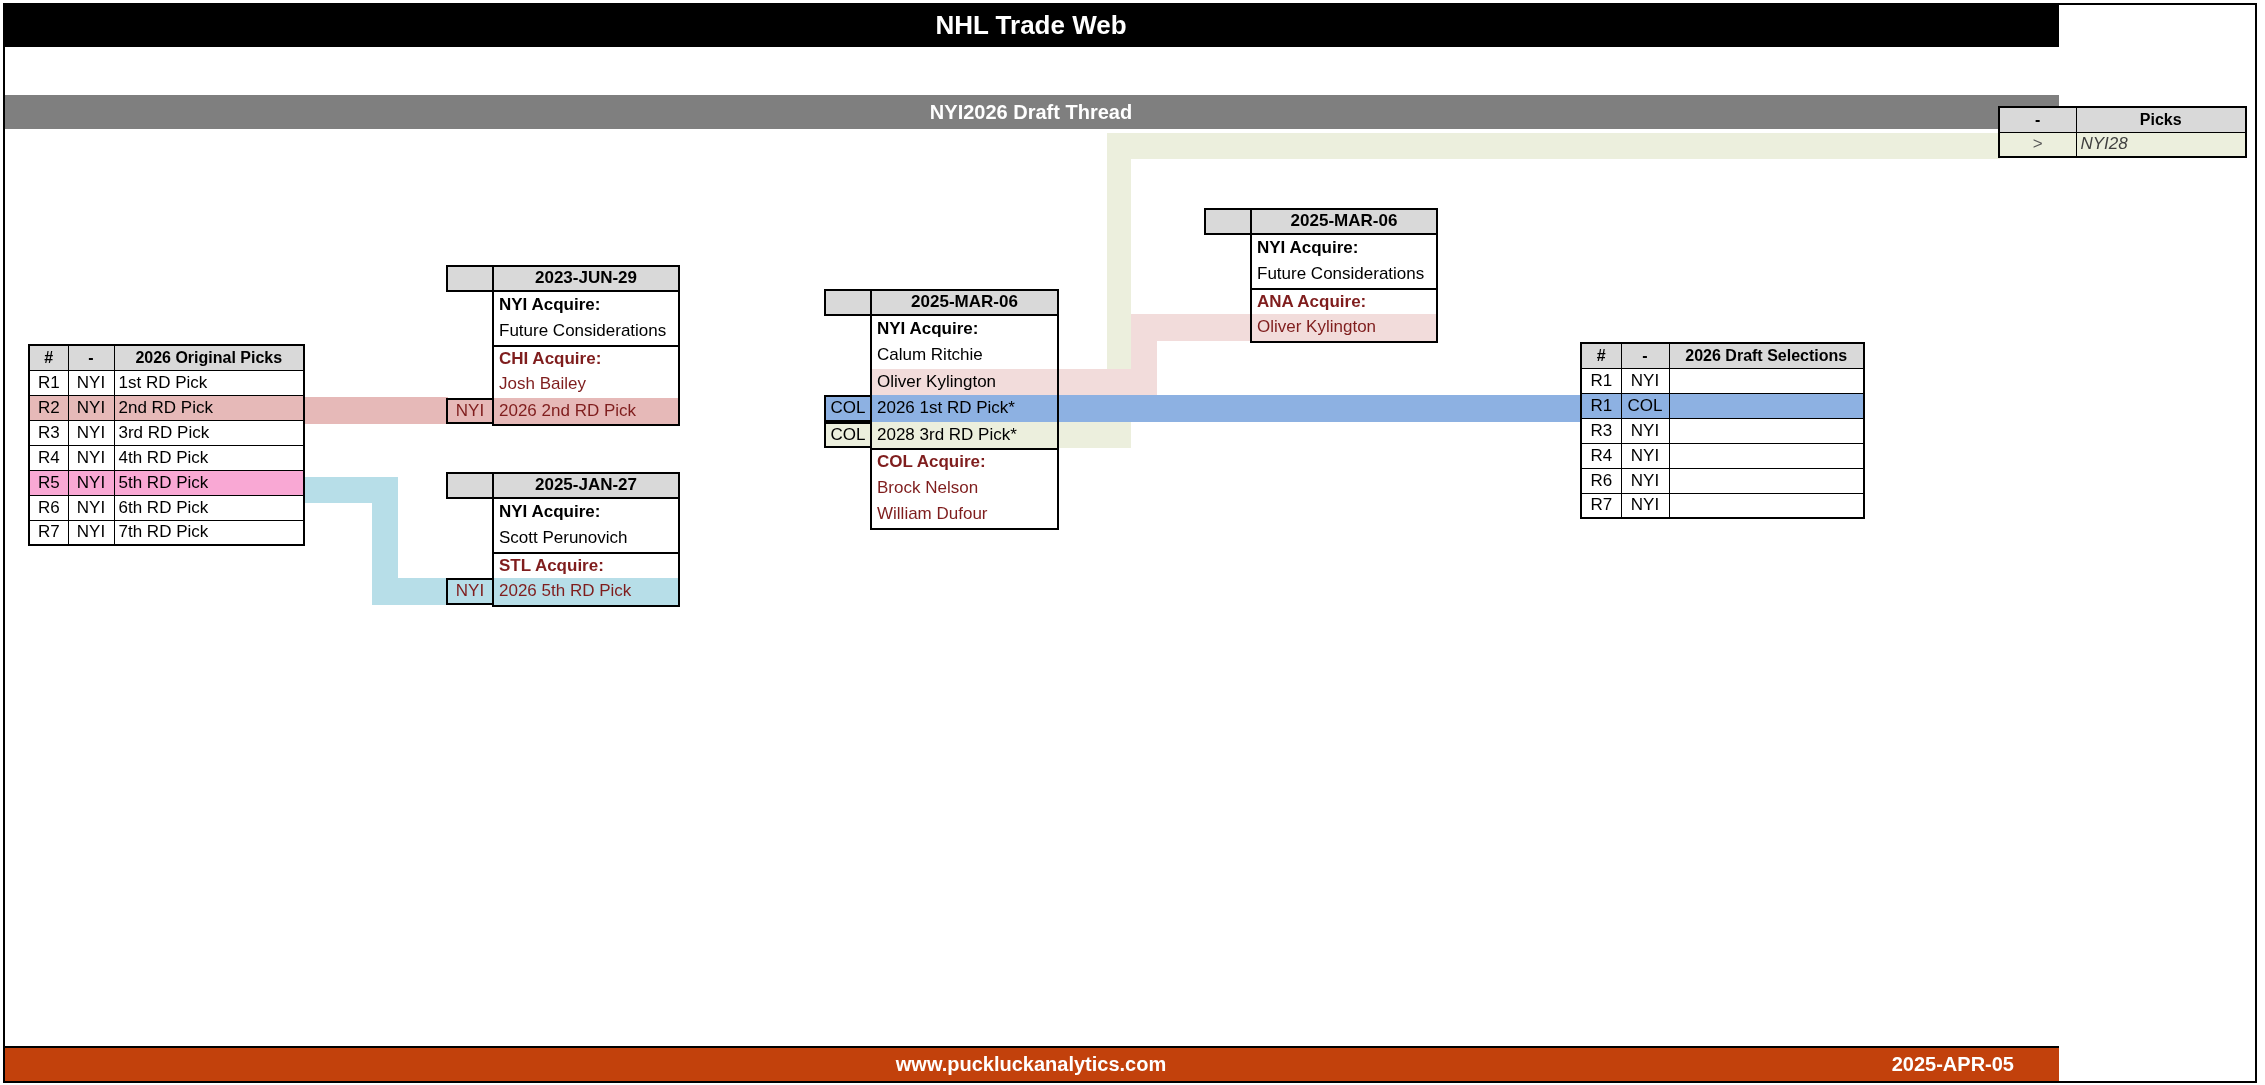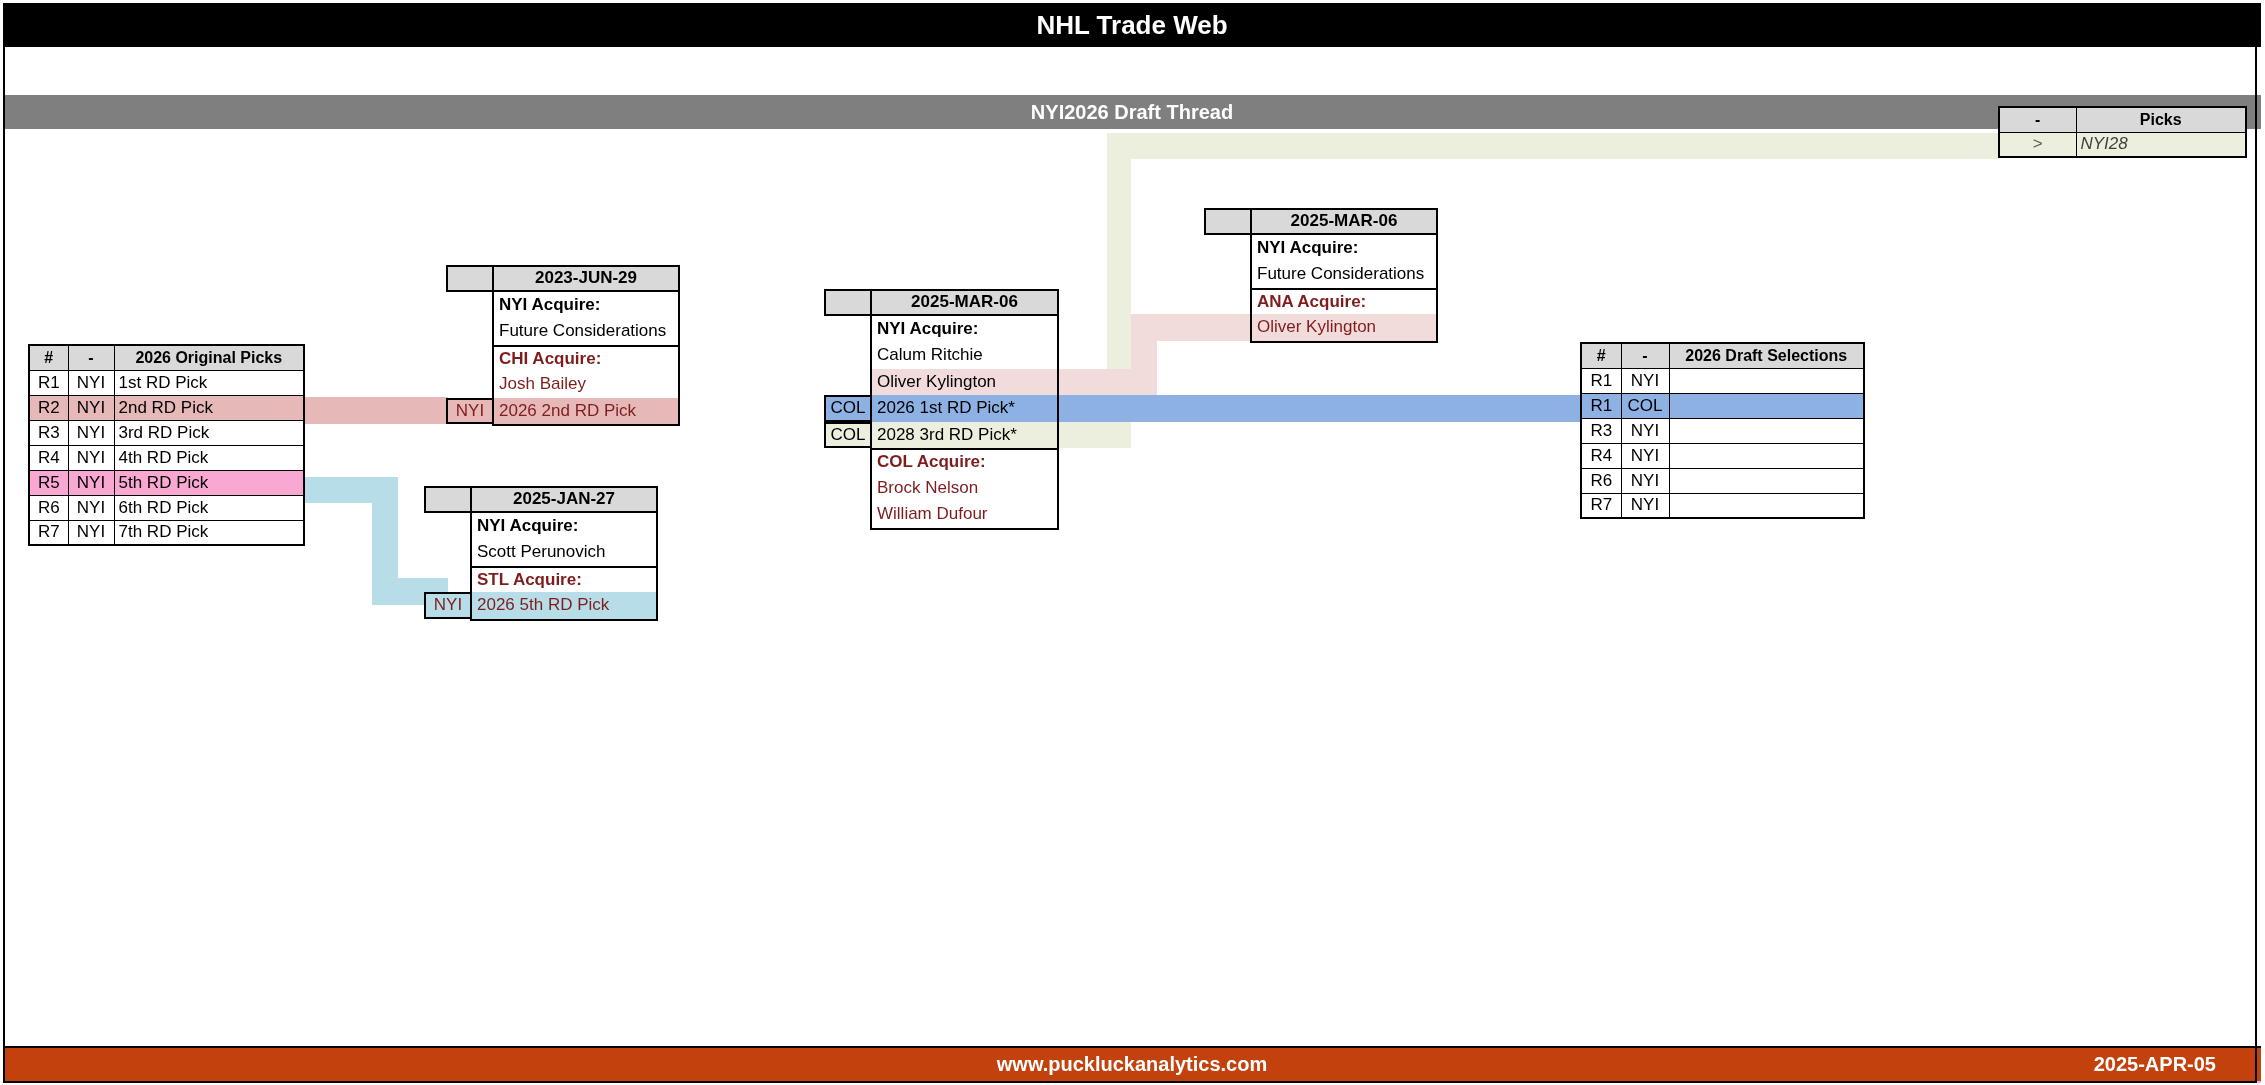--- a/index.html
+++ b/index.html
@@ -8,21 +8,21 @@
     width:2265px; height:1085px; position:relative; overflow:hidden;
     background:#fff; color:#000;
     font-family:"Liberation Sans", sans-serif;
   }
 
   
   .frame { position:absolute; left:3px; top:3px; width:2254px; height:1080px;
            border:2px solid #000; z-index:3; pointer-events:none; }
 
   
-  .bar { position:absolute; left:3px; width:2258px; display:flex;
+  .bar { position:absolute; left:3px; width:2056px; display:flex;
          align-items:center; justify-content:center;
          color:#fff; font-weight:bold; z-index:2; }
   .titlebar   { top:3px;  height:44px; background:#000; font-size:26px; }
   .subtitlebar{ top:47px; height:34px; background:#7f7f7f; font-size:20px;margin-top:48px; }
   .footerbar  { top:1046px; height:37px; background:#c2410c; font-size:20px;
                 border-top:2px solid #000; border-bottom:2px solid #f9a8d4; }
   .footer-date{ position:absolute; right:45px; top:0; height:100%;
                 display:flex; align-items:center; }
 
   
@@ -152,21 +152,21 @@
   <div class="t-body">
     <div class="t-row bold">NYI Acquire:</div>
     <div class="t-row">Future Considerations</div>
     <div class="t-row bold gray sep">CHI Acquire:</div>
     <div class="t-row gray">Josh Bailey</div>
     <div class="t-row gray bg-pink">2026 2nd RD Pick</div>
   </div>
   <div class="t-side gray bg-pink" style="top:132.5px;">NYI</div>
 </div>
 
-<div class="trade" style="left:424px; top:472px; width:234px; height:132.5px;margin-top:14px;">
+<div class="trade" style="left:446px; top:472px; width:234px; height:132.5px;">
   <div class="t-hdr-side"></div>
   <div class="t-hdr-main">2025-JAN-27</div>
   <div class="t-body">
     <div class="t-row bold">NYI Acquire:</div>
     <div class="t-row">Scott Perunovich</div>
     <div class="t-row bold gray sep">STL Acquire:</div>
     <div class="t-row gray bg-lblue">2026 5th RD Pick</div>
   </div>
   <div class="t-side gray bg-lblue" style="top:106px;">NYI</div>
 </div>

